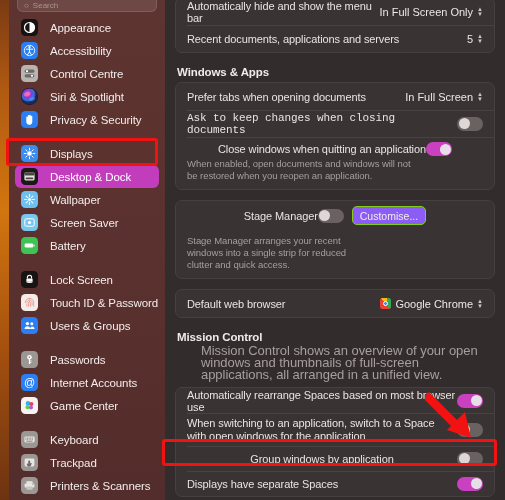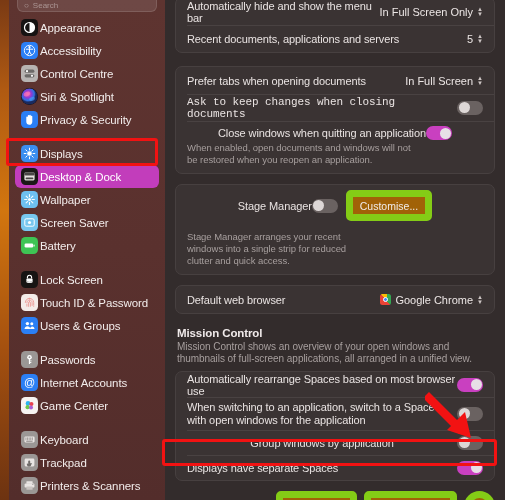--- a/index.html
+++ b/index.html
@@ -66,21 +66,21 @@
   .search-field .sf-text {
     font-size: 8px;
     color: rgba(255,255,255,0.40);
     line-height: 9px;
     white-space: nowrap;
   }
 
   .side-item {
     display: flex;
     align-items: center;
-    gap: 2px;
+    gap: 12px;
     height: 23px;
     margin: 0 6px;
     padding: 0 6px;
     border-radius: 6px;
     cursor: default;
     position: relative;
   }
   .side-item .si-label {
     font-size: 11.5px;
     color: #f2eceb;
@@ -169,25 +169,26 @@
   .rc-top .r-label { flex: 1; }
 
   .section-title {
     font-size: 11.5px;
     font-weight: bold;
     color: #f0eaea;
     padding: 0 2px 4px 2px;
     letter-spacing: -0.1px;
   }
   .section-desc {
-    font-size: 10px;
+    font-size: 13px;
     color: #a79f9e;
     padding: 0 2px 6px 2px;
     line-height: 12px;
     letter-spacing: -0.05px;
+    margin-left: 24px;
   }
 
   
   .popup {
     display: inline-flex;
     align-items: center;
     gap: 4px;
     font-size: 11px;
     color: #ece6e5;
     white-space: nowrap;
@@ -221,22 +222,22 @@
   .toggle.on .knob { left: 13.5px; background: #e7dfe6; }
 
   
   .btn {
     display: inline-flex;
     align-items: center;
     justify-content: center;
     height: 17px;
     padding: 0 7px;
     border-radius: 5px;
-    background: #a16207;
-    border: 7px solid #84cc16;
+    background: #8b5cf6;
+    border: 1px solid #84cc16;
     font-size: 10.5px;
     color: #f1ebea;
     white-space: nowrap;
   }
   .btn.round {
     width: 17px; padding: 0;
     border-radius: 50%;
   }
 
   .footer-bar {
@@ -573,20 +574,21 @@
           <span class="chev">
               <b>▲</b>
               <b>▼</b>
             </span>
         </span>
       </div>
     </div>
 
     <div class="spacer-13"></div>
 
+    <div class="section-title">Windows &amp; Apps</div>
 
     <div class="card">
       <div class="row" style="min-height:27px;">
         <span class="r-label">Prefer tabs when opening documents</span>
         <span class="popup">
           <span>In Full Screen</span>
           <span class="chev">
               <b>▲</b>
               <b>▼</b>
             </span>

